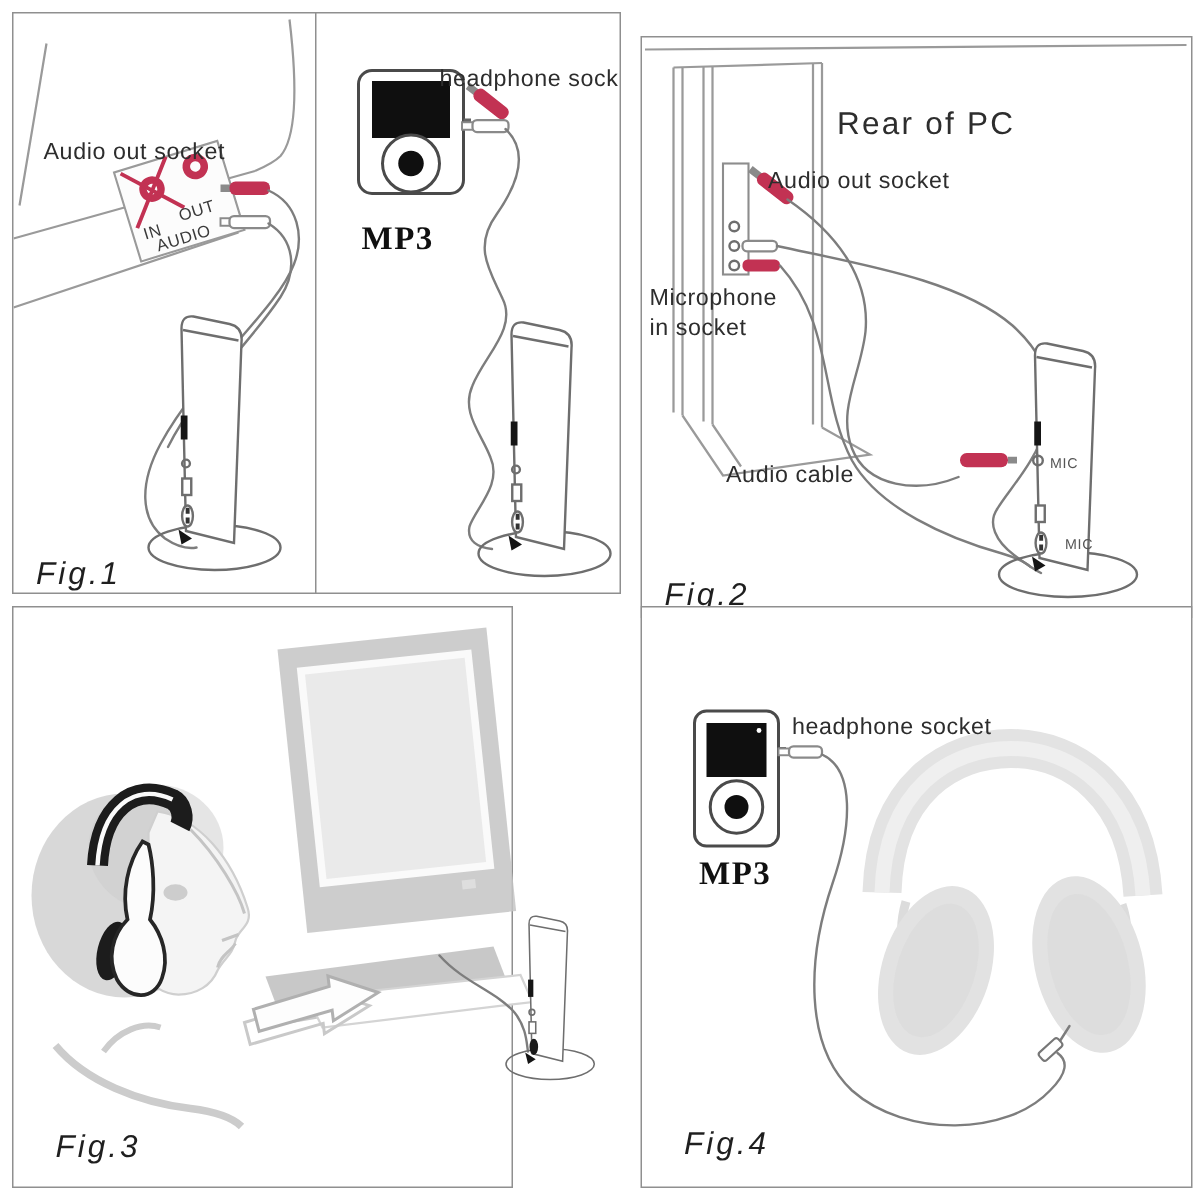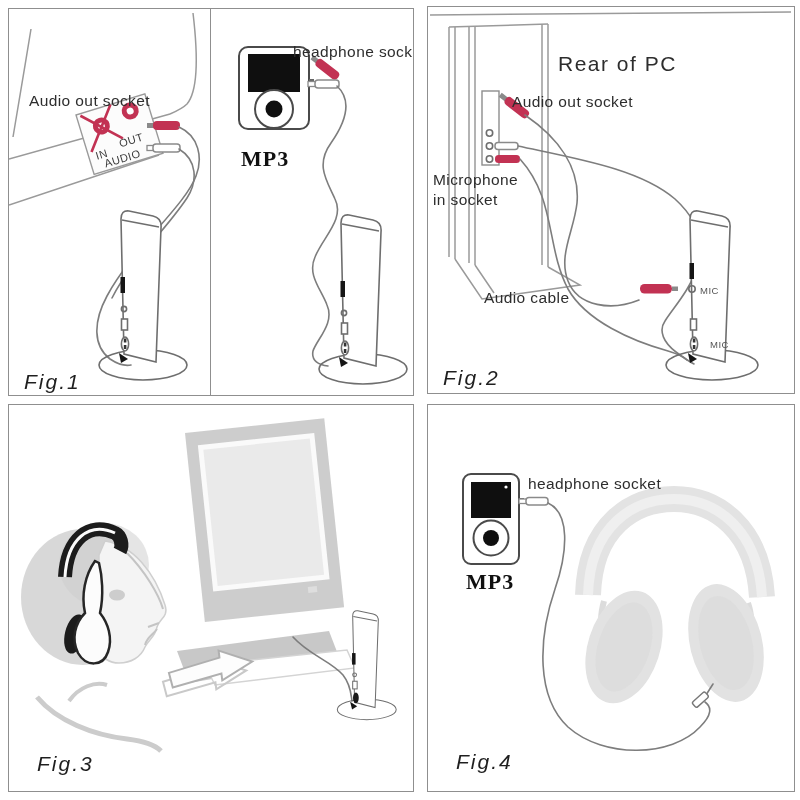--- a/index.html
+++ b/index.html
@@ -7,22 +7,22 @@
     --line:#6e6e6e;
     --tvline:#9a9a9a;
     --border:#8f8f8f;
   }
   html,body{margin:0;padding:0;background:#fff;}
   .sheet{position:relative;width:800px;height:800px;background:#fff;
          font-family:"Liberation Sans",sans-serif;overflow:hidden;}
   .panel{position:absolute;background:#fff;border:1.5px solid var(--border);box-sizing:border-box;}
   #panel-fig1 {left:8px;  top:8px;   width:203px; height:388px;}
   #panel-mp3  {left:210px; top:8px;  width:204px; height:388px;}
-  #panel-fig2 {left:427px; top:6px;  width:368px; height:388px;}
-  #panel-fig3 {left:8px;  top:404px; width:406px; height:388px;text-decoration:underline;}
+  #panel-fig2 {left:427px; top:24px;  width:368px; height:388px;}
+  #panel-fig3 {left:8px;  top:404px; width:334px; height:388px;text-decoration:underline;}
   #panel-fig4 {left:427px; top:404px;width:368px; height:388px;}
   svg{display:block;}
   .outline{fill:none;stroke:var(--line);stroke-width:1.6;}
   .outline-f{fill:#fff;stroke:var(--line);stroke-width:1.6;}
   .tvline{fill:none;stroke:var(--tvline);stroke-width:1.5;}
   .cable{fill:none;stroke:#7d7d7d;stroke-width:1.6;stroke-linecap:round;}
   .red-f{fill:var(--plug-red);}
   .red-s{fill:none;stroke:var(--plug-red);}
   .lbl{font-size:15.5px;fill:#2d2d2d;letter-spacing:.4px;}
   .lbl-title{font-size:21px;fill:#2d2d2d;letter-spacing:1.5px;}

